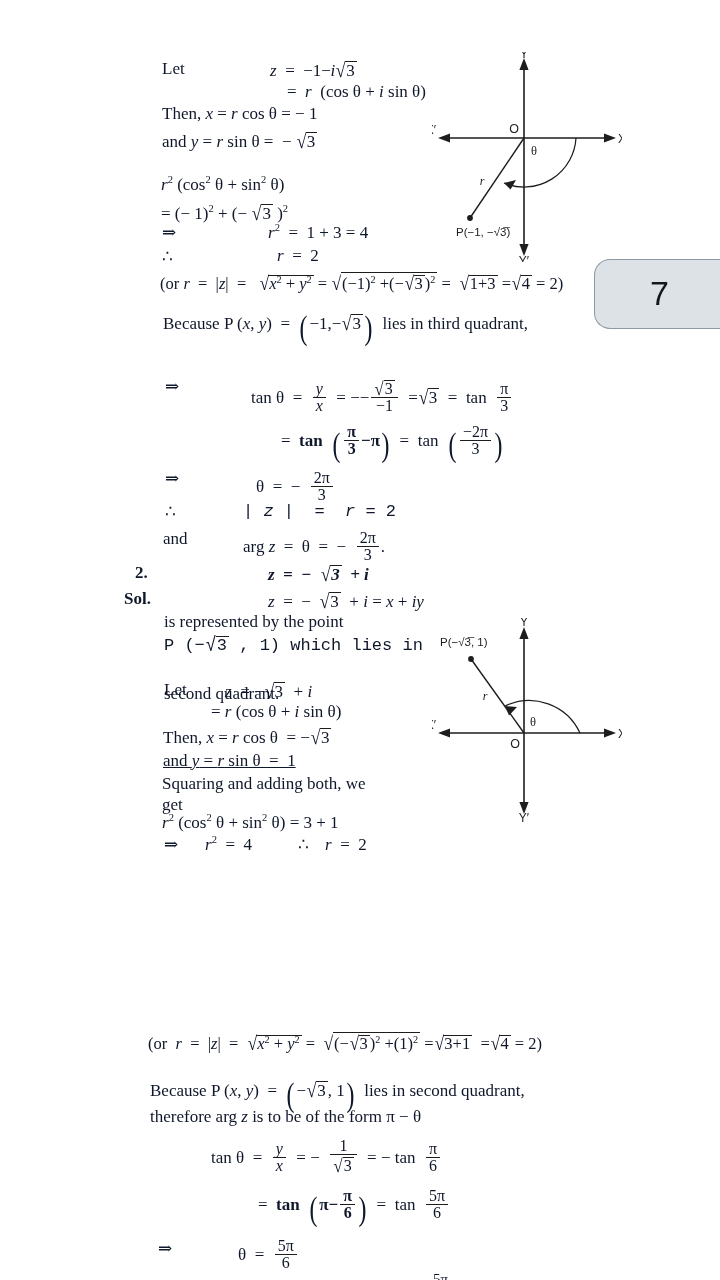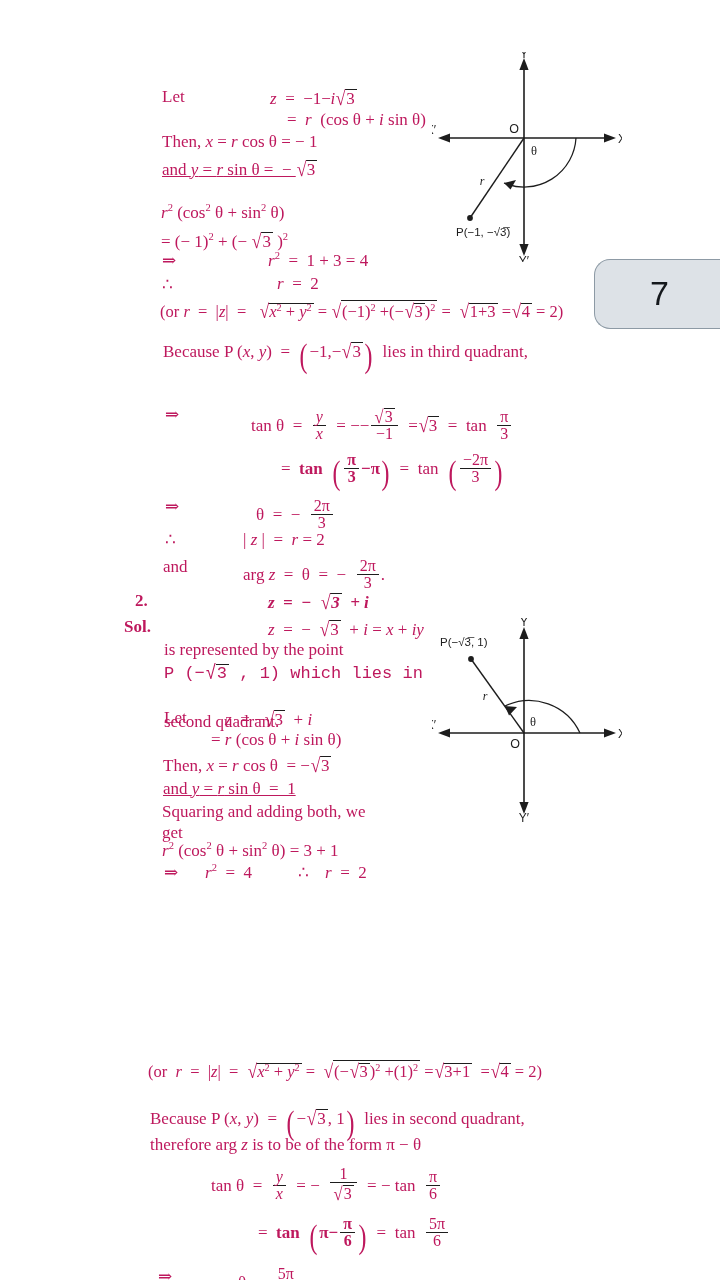--- a/index.html
+++ b/index.html
@@ -20,22 +20,21 @@
     inset: 0;
     background: #ffffff;
   }
 
   
   .ln {
     position: absolute;
     white-space: nowrap;
     font-size: 17px;
     line-height: 1;
-    color: #be185d;
-    margin-top: 28px;
+    color: #0f172a;
   }
   .it { font-style: italic; }
   .bd { font-weight: bold; }
   .bdi { font-weight: bold; font-style: italic; }
 
   
   sup.ex {
     font-size: 0.62em;
     vertical-align: super;
     line-height: 0;
@@ -134,21 +133,21 @@
   </div>
 
   <div class="ln" style="left:287px; top:83px;">
     = &nbsp;<span class="it">r</span> &nbsp;(cos θ + <span class="it">i</span> sin θ)
   </div>
 
   <div class="ln" style="left:162px; top:105px;">
     Then, <span class="it">x</span> = <span class="it">r</span> cos θ = − 1
   </div>
 
-  <div class="ln" style="left:162px; top:130px;text-decoration:underline;">
+  <div class="ln" style="left:162px; top:130px;">
     and <span class="it">y</span> = <span class="it">r</span> sin θ = &nbsp;− <span class="rad"><span class="sign">√</span><span class="body">3</span></span>
   </div>
 
 
   <div class="ln" style="left:161px; top:176px;">
     <span class="it">r</span><sup class="ex">2</sup> (cos<sup class="ex">2</sup> θ + sin<sup class="ex">2</sup> θ)
   </div>
 
   <div class="ln" style="left:161px; top:202px;">
     = (− 1)<sup class="ex">2</sup> + (− <span class="rad"><span class="sign">√</span><span class="body">3</span></span> )<sup class="ex">2</sup>
@@ -187,21 +186,21 @@
     = &nbsp;<span class="bd">tan</span> &nbsp;<span class="bigp">(</span><span class="frac bd"><span class="num">π</span><span class="den">3</span></span><span class="bd">−π</span><span class="bigp">)</span>
     &nbsp;= &nbsp;tan &nbsp;<span class="bigp">(</span><span class="frac"><span class="num">−2π</span><span class="den">3</span></span><span class="bigp">)</span>
   </div>
 
   <div class="ln" style="left:165px; top:470px;">⇒</div>
   <div class="ln" style="left:256px; top:470px;">
     θ &nbsp;= &nbsp;− &nbsp;<span class="frac"><span class="num">2π</span><span class="den">3</span></span>
   </div>
 
   <div class="ln" style="left:165px; top:503px;">∴</div>
-  <div class="ln" style="left:243px; top:503px;">
+  <div class="ln" style="left:243px; top:503px;font-family:Liberation Mono, monospace;">
     | <span class="it">z</span> | &nbsp;= &nbsp;<span class="it">r</span> = 2
   </div>
 
   <div class="ln" style="left:163px; top:530px;">and</div>
   <div class="ln" style="left:243px; top:530px;">
     arg <span class="it">z</span> &nbsp;= &nbsp;θ &nbsp;= &nbsp;− &nbsp;<span class="frac"><span class="num">2π</span><span class="den">3</span></span>.
   </div>
 
   <div class="diagram" style="left:432px; top:52px;">
     <svg width="190" height="210" viewBox="0 0 190 210">

